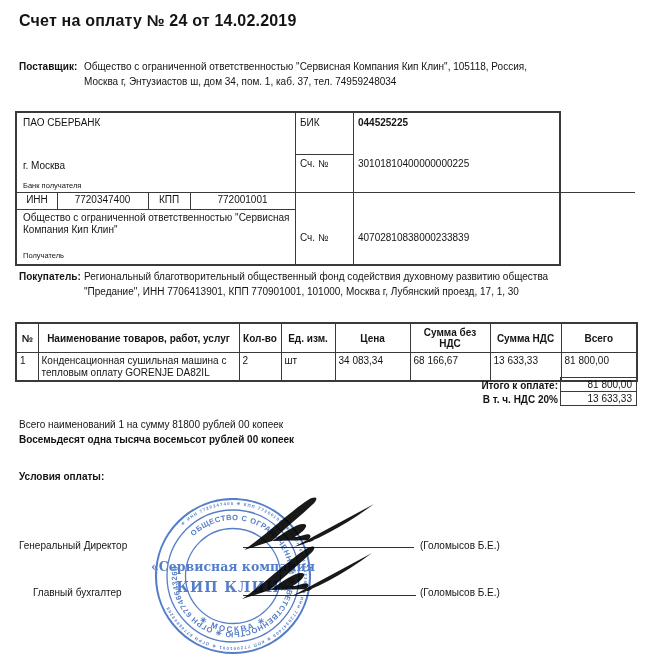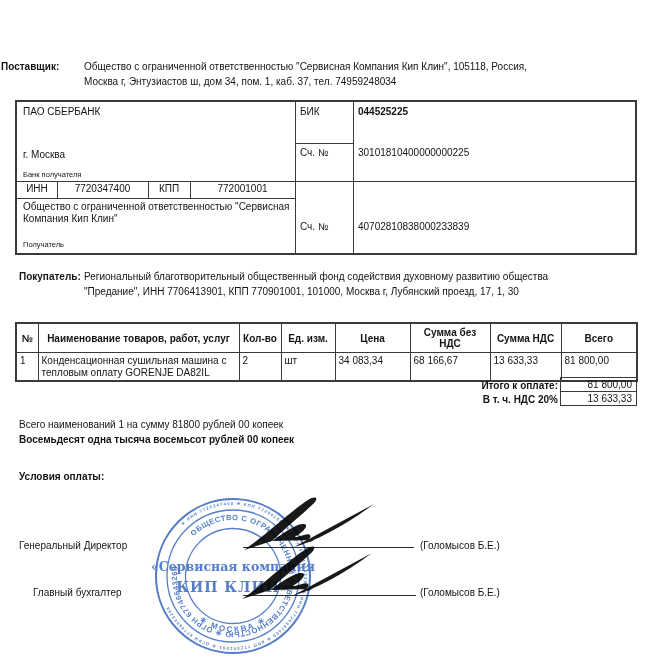--- a/index.html
+++ b/index.html
@@ -2,21 +2,21 @@
 <html style="--color-text: #141414; --color-table_border: #3a3a3a; --color-stamp: #3d6cc0; --color-signature: #8272d4;"><head>
 <meta charset="utf-8">
 <style>
   html,body{margin:0;padding:0;background:#fff;}
   .page{position:relative;width:659px;height:660px;background:#fff;overflow:hidden;
         font-family:"Liberation Sans", sans-serif;color:var(--color-text,#111);font-size:10px;}
   .abs{position:absolute;}
   .title{left:19px;top:12px;font-size:16px;font-weight:bold;letter-spacing:.2px;}
   .lbl{font-weight:bold;}
   .hl,.vl{position:absolute;background:var(--color-table_border,#3a3a3a);}
-  .bank{left:15px;top:100px;width:622px;height:155px;border:2px solid var(--color-table_border,#3a3a3a);box-sizing:border-box;}
+  .bank{left:15px;top:111px;width:546px;height:155px;border:2px solid var(--color-table_border,#3a3a3a);box-sizing:border-box;}
   .cap{font-size:7.5px;}
   .ctr{text-align:center;}
   table.items{position:absolute;left:15px;top:322px;width:622px;border-collapse:collapse;table-layout:fixed;
       border:2px solid var(--color-table_border,#3a3a3a);font-size:10px;}
   table.items th{border:1px solid var(--color-table_border,#3a3a3a);font-weight:bold;text-align:center;
       vertical-align:middle;height:28px;padding:0 2px;line-height:11px;}
   table.items td{border:1px solid var(--color-table_border,#3a3a3a);vertical-align:top;height:25px;
       padding:2px 3px 0 3px;line-height:11.5px;}
   td.num{text-align:left;}
   .tot-lbl{font-weight:bold;text-align:right;width:258px;left:300px;}
@@ -31,22 +31,23 @@
   .bottomtxt{font-family:"Liberation Sans",sans-serif;font-weight:bold;font-size:8px;letter-spacing:2px;}
   .centertxt1{font-family:"DejaVu Serif",serif;font-weight:bold;font-size:12.5px;text-anchor:middle;}
   .centertxt2{font-family:"DejaVu Serif",serif;font-weight:bold;font-size:14px;text-anchor:middle;letter-spacing:1px;}
   .sig{position:absolute;mix-blend-mode:multiply;opacity:.9;}
 </style>
 </head>
 <body>
 
 <div class="page">
 
+  <div class="abs title">Счет на оплату № 24 от 14.02.2019</div>
 
-  <div class="abs lbl" style="left:1px;top:61px;">Поставщик:</div>
+  <div class="abs lbl" style="left:19px;top:61px;">Поставщик:</div>
   <div class="abs" style="left:84px;top:61px;">Общество с ограниченной ответственностью "Сервисная Компания Кип Клин", 105118, Россия,</div>
   <div class="abs" style="left:84px;top:76px;">Москва г, Энтузиастов ш, дом 34, пом. 1, каб. 37, тел. 74959248034</div>
 
   <div class="abs bank">
     <div class="vl" style="left:278px;top:0;width:1px;height:151px;"></div>
     <div class="vl" style="left:336px;top:0;width:1px;height:151px;"></div>
     <div class="hl" style="left:278px;top:41px;width:59px;height:1px;"></div>
     <div class="hl" style="left:0;top:79px;width:618px;height:1px;"></div>
     <div class="hl" style="left:0;top:96px;width:279px;height:1px;"></div>
     <div class="vl" style="left:40px;top:79px;width:1px;height:17px;"></div>

